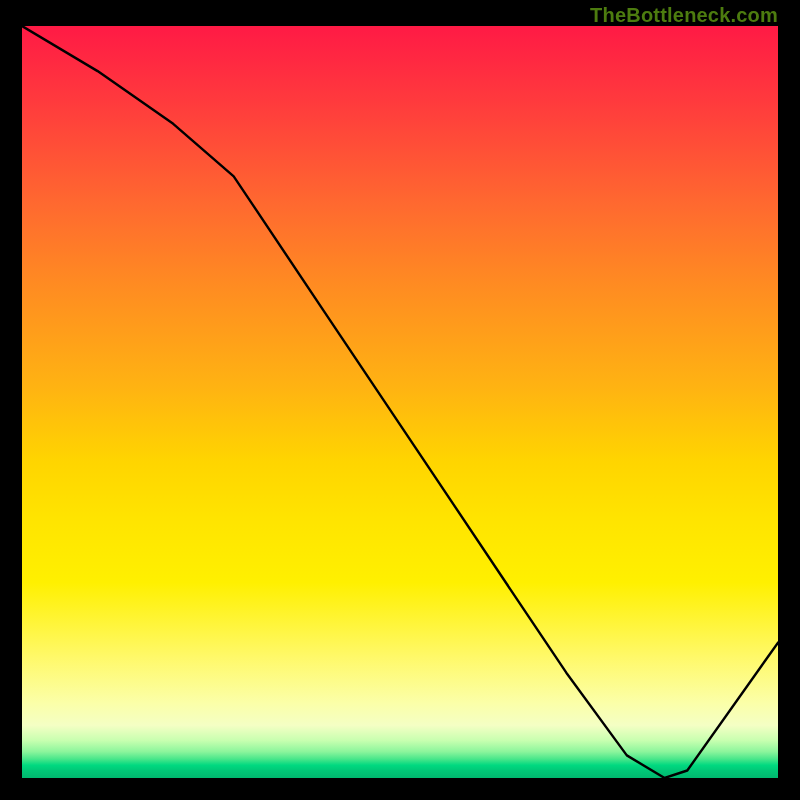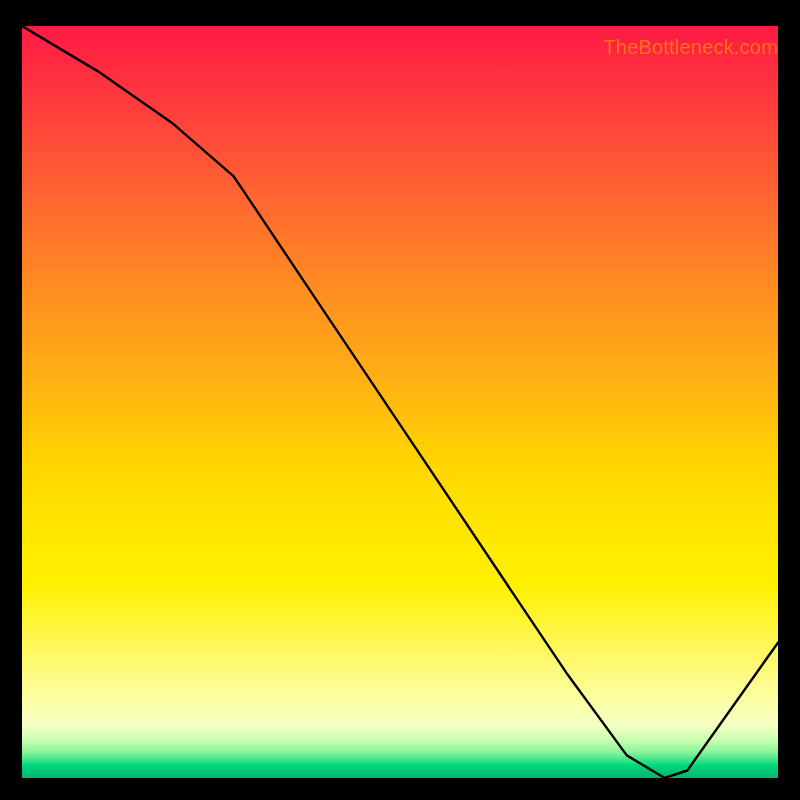--- a/index.html
+++ b/index.html
@@ -8,26 +8,25 @@
     height: 800px;
     background: #000;
     position: relative;
     font-family: Arial, Helvetica, sans-serif;
     overflow: hidden;
   }
   .watermark {
     position: absolute;
     top: 4px;
     right: 22px;
-    color: #f97316;
+    color: #4d7c0f;
     font-size: 20px;
-    font-weight: 400;
+    font-weight: 700;
     letter-spacing: 0.2px;
     z-index: 20;
-    margin-top: 32px;
   }
   .plot {
     position: absolute;
     left: 22px;
     top: 26px;
     width: 756px;
     height: 752px;
   }
   .gradient {
     position: absolute;

